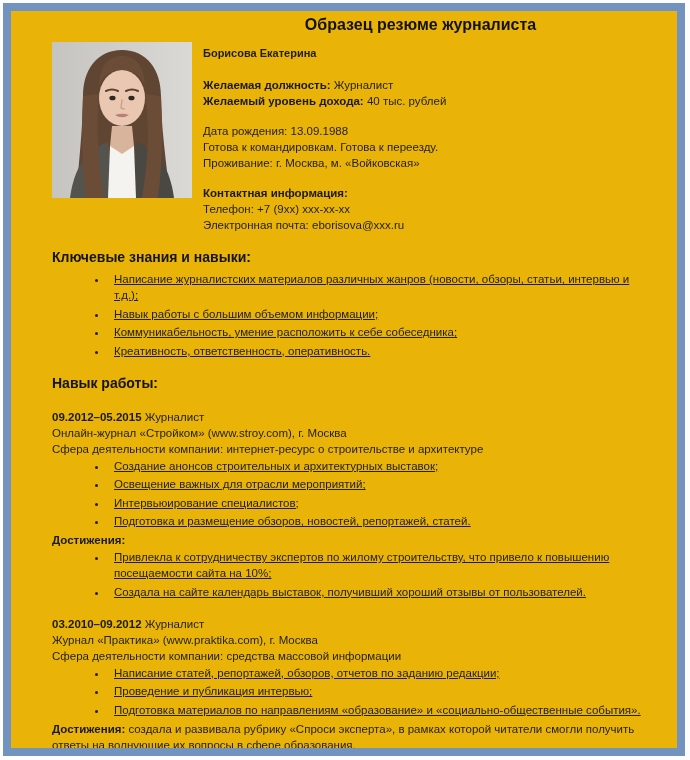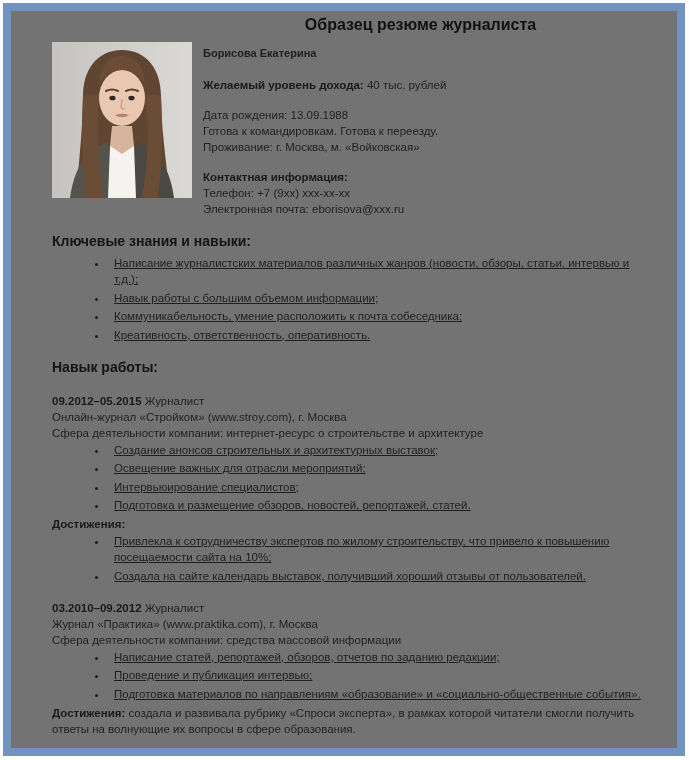--- a/index.html
+++ b/index.html
@@ -8,21 +8,21 @@
     background: #fdfdfd;
     font-family: "Liberation Sans", sans-serif;
     color: #1f1f1f;
     position: relative;
     overflow: hidden;
   }
   .frame {
     position: absolute;
     left: 3px; top: 3px; right: 5px; bottom: 4px;
     border: 8px solid #7292bf;
-    background: #737373;
+    background: #eab308;
     box-sizing: border-box;
     overflow: hidden;
   }
   .content {
     padding: 3px 28px 0 41px;
     font-size: 11.5px;
     line-height: 16px;
   }
   .title {
     font-size: 16px;
@@ -98,20 +98,24 @@
           <path d="M70 58 L69 66 L72 67" stroke="#cba189" stroke-width="1.4" fill="none" stroke-linecap="round"></path>
           <path d="M63 73 Q70 77.5 77 73 Q70 70.5 63 73 Z" fill="#b97f74"></path>
         </svg>
       </div>
 
       <div class="header-info">
         <div class="name">Борисова Екатерина</div>
 
         <div class="field-block">
           <div class="line">
+            <b>Желаемая должность:</b>
+            <span>Журналист</span>
+          </div>
+          <div class="line">
             <b>Желаемый уровень дохода:</b>
             <span>40 тыс. рублей</span>
           </div>
         </div>
 
         <div class="personal-block">
           <div class="line">Дата рождения: 13.09.1988</div>
           <div class="line">Готова к командировкам. Готова к переезду.</div>
           <div class="line">Проживание: г. Москва, м. «Войковская»</div>
         </div>
@@ -122,21 +126,21 @@
           <div class="line">Электронная почта: eborisova@xxx.ru</div>
         </div>
       </div>
     </div>
 
     <div class="section">
       <div class="section-heading">Ключевые знания и навыки:</div>
       <ul class="bullets">
         <li>Написание журналистских материалов различных жанров (новости, обзоры, статьи, интервью и т.д.);</li>
         <li>Навык работы с большим объемом информации;</li>
-        <li>Коммуникабельность, умение расположить к почта собеседника;</li>
+        <li>Коммуникабельность, умение расположить к себе собеседника;</li>
         <li>Креативность, ответственность, оперативность.</li>
       </ul>
     </div>
 
     <div class="section">
       <div class="section-heading">Навык работы:</div>
 
       <div class="job">
         <div class="line">
           <b>09.2012–05.2015</b>

